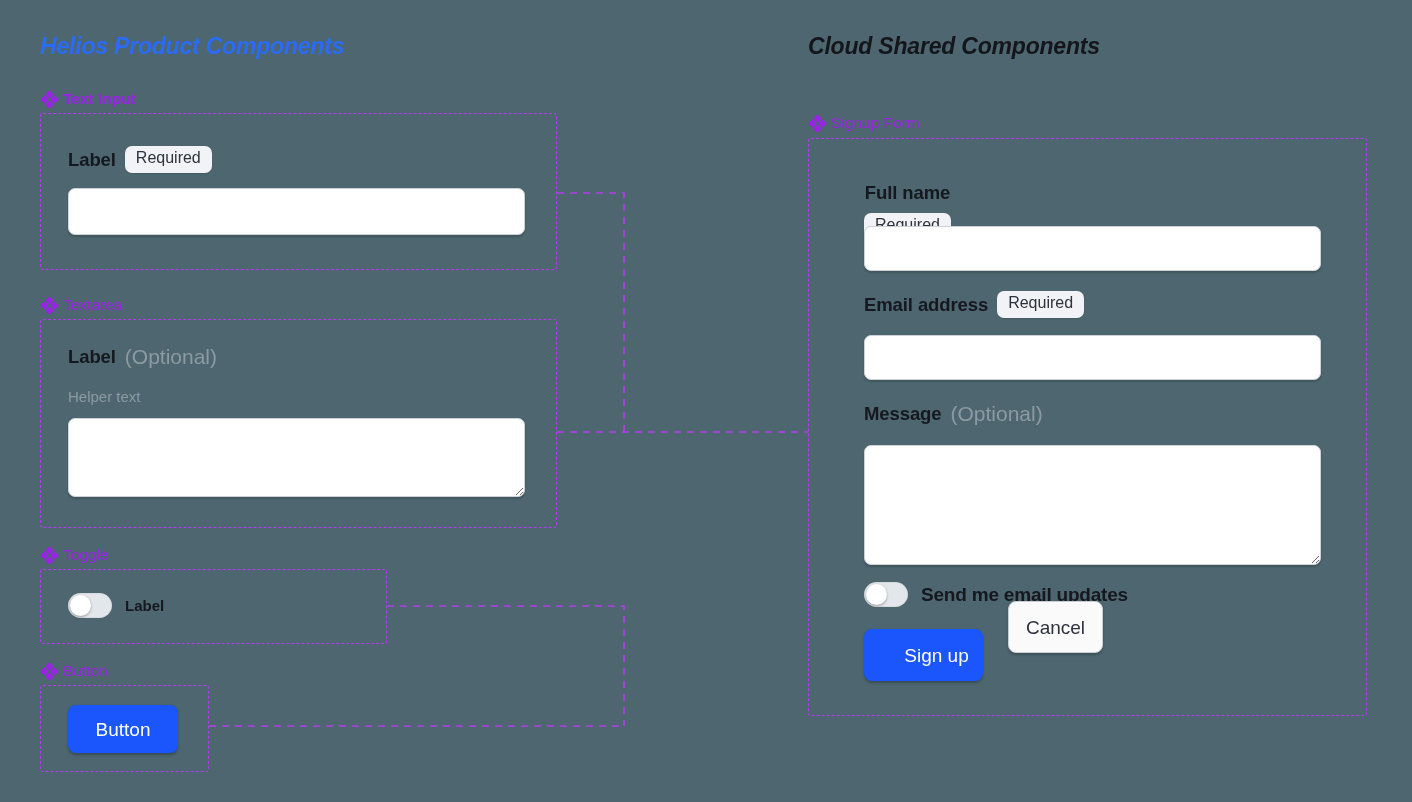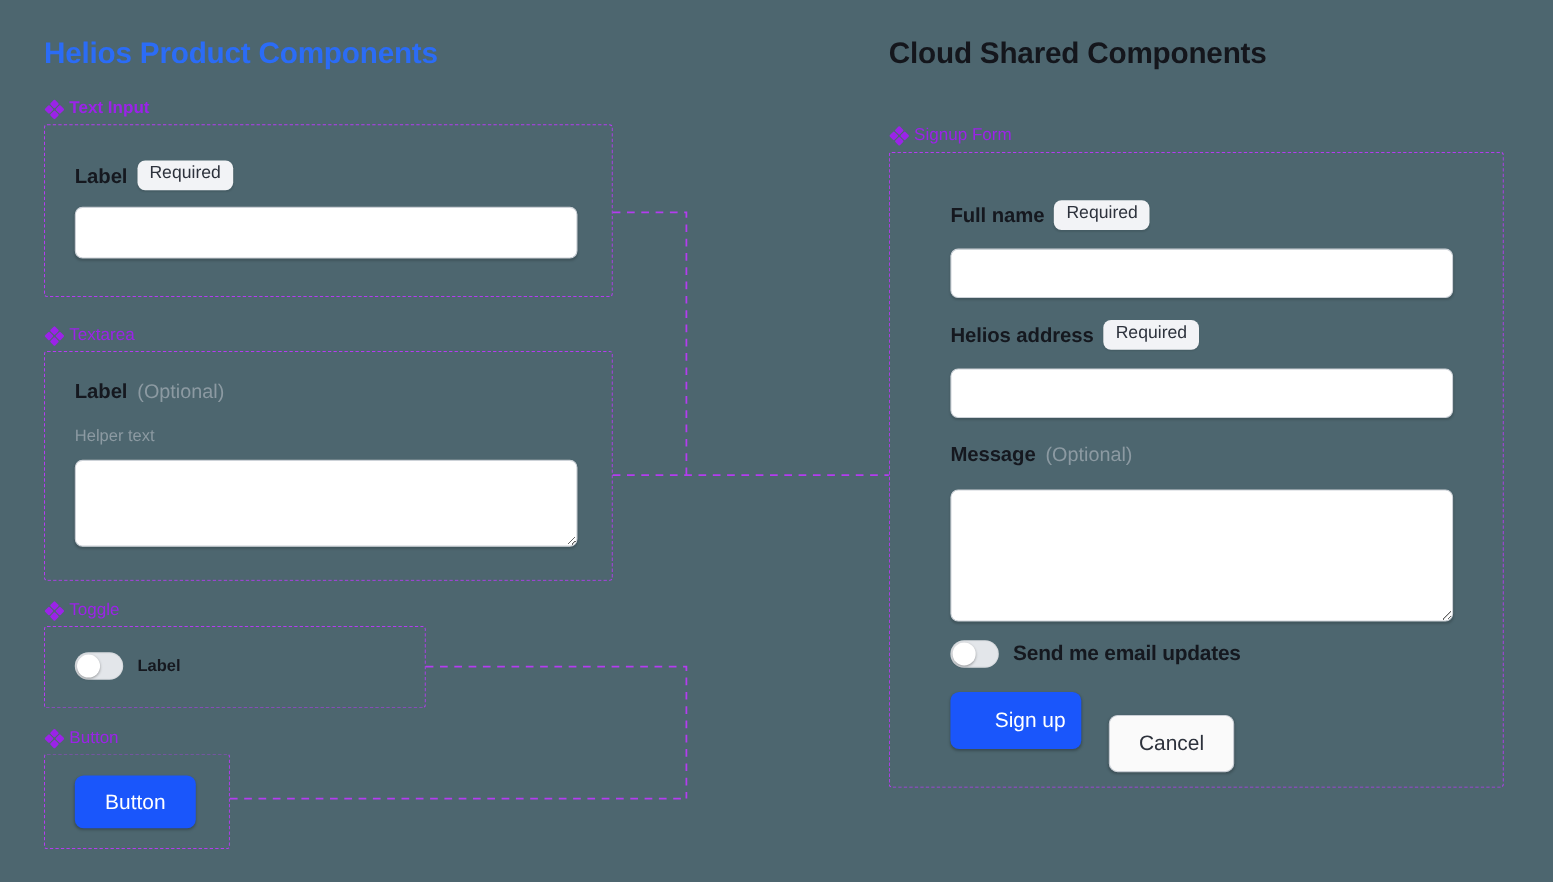--- a/index.html
+++ b/index.html
@@ -11,24 +11,25 @@
     overflow: hidden;
   }
   #root { position: relative; width: 1412px; height: 802px; }
 
   
   #connectors { position: absolute; left: 0; top: 0; width: 1412px; height: 802px; pointer-events: none; z-index: 1; }
 
   
   .col-title {
     position: absolute;
-    font-size: 27px;
+    font-size: 23px;
     font-weight: bold;
     letter-spacing: -0.2px;
     white-space: nowrap;
+    font-style: italic;
   }
   .col-title.left  { left: 40px;  top: 33px; color: #2b6cf6; }
   .col-title.right { left: 808px; top: 33px; color: #14161c; }
 
   
   .grp-label {
     position: absolute;
     display: flex;
     align-items: center;
     gap: 7px;
@@ -73,21 +74,21 @@
   .badge {
     background: #f2f3f6;
     color: #2d323c;
     font-size: 16px;
     padding: 3px 11px 6px;
     border-radius: 7px;
     line-height: 1.15;
     box-shadow: 0 1px 1.5px rgba(0,0,0,.10);
   }
   .optional {
-    font-size: 18px;
+    font-size: 21px;
     color: #8c9aa2;
     font-weight: normal;
   }
   .helper {
     font-size: 15px;
     color: #8c9aa2;
     margin-top: 9px;
   }
 
   .txt-input {
@@ -252,40 +253,40 @@
         <i></i>
         <i></i>
         <i></i>
         <i></i>
       </span>
     <span>Signup Form</span>
   </div>
 
   <div class="panel" style="left:808px; top:138px; width:559px; height:578px;">
 
-    <div class="abs field-label-row" style="left:55px; top:43px;">
+    <div class="abs field-label-row" style="left:55px; top:43px;flex-direction:column;">
       <span class="f-label">Full name</span>
       <span class="badge">Required</span>
     </div>
     <input class="abs txt-input" type="text" style="left: 55px; top: 87px; width: 457px; height: 45px;" placeholder="">
 
     <div class="abs field-label-row" style="left:55px; top:152px;">
-      <span class="f-label">Helios address</span>
+      <span class="f-label">Email address</span>
       <span class="badge">Required</span>
     </div>
     <input class="abs txt-input" type="text" style="left: 55px; top: 196px; width: 457px; height: 45px;" placeholder="">
 
     <div class="abs field-label-row" style="left:55px; top:263px;">
       <span class="f-label">Message</span>
       <span class="optional">(Optional)</span>
     </div>
     <textarea class="abs txt-area" style="left: 55px; top: 306px; width: 457px; height: 120px;" placeholder=""></textarea>
 
     <div class="abs toggle-row" style="left:55px; top:443px;">
       <span class="switch"></span>
       <span class="switch-label lg">Send me email updates</span>
     </div>
 
     <button class="abs btn btn-primary" style="left:55px; top:490px; width:119px; height:52px; font-size:19px;padding-left:32px;">Sign up</button>
-    <button class="abs btn btn-secondary" style="left:199px; top:511px; width:114px; height:52px; font-size:19px;">Cancel</button>
+    <button class="abs btn btn-secondary" style="left:199px; top:462px; width:95px; height:52px; font-size:19px;">Cancel</button>
   </div>
 
 </div>
 
 </body></html>

